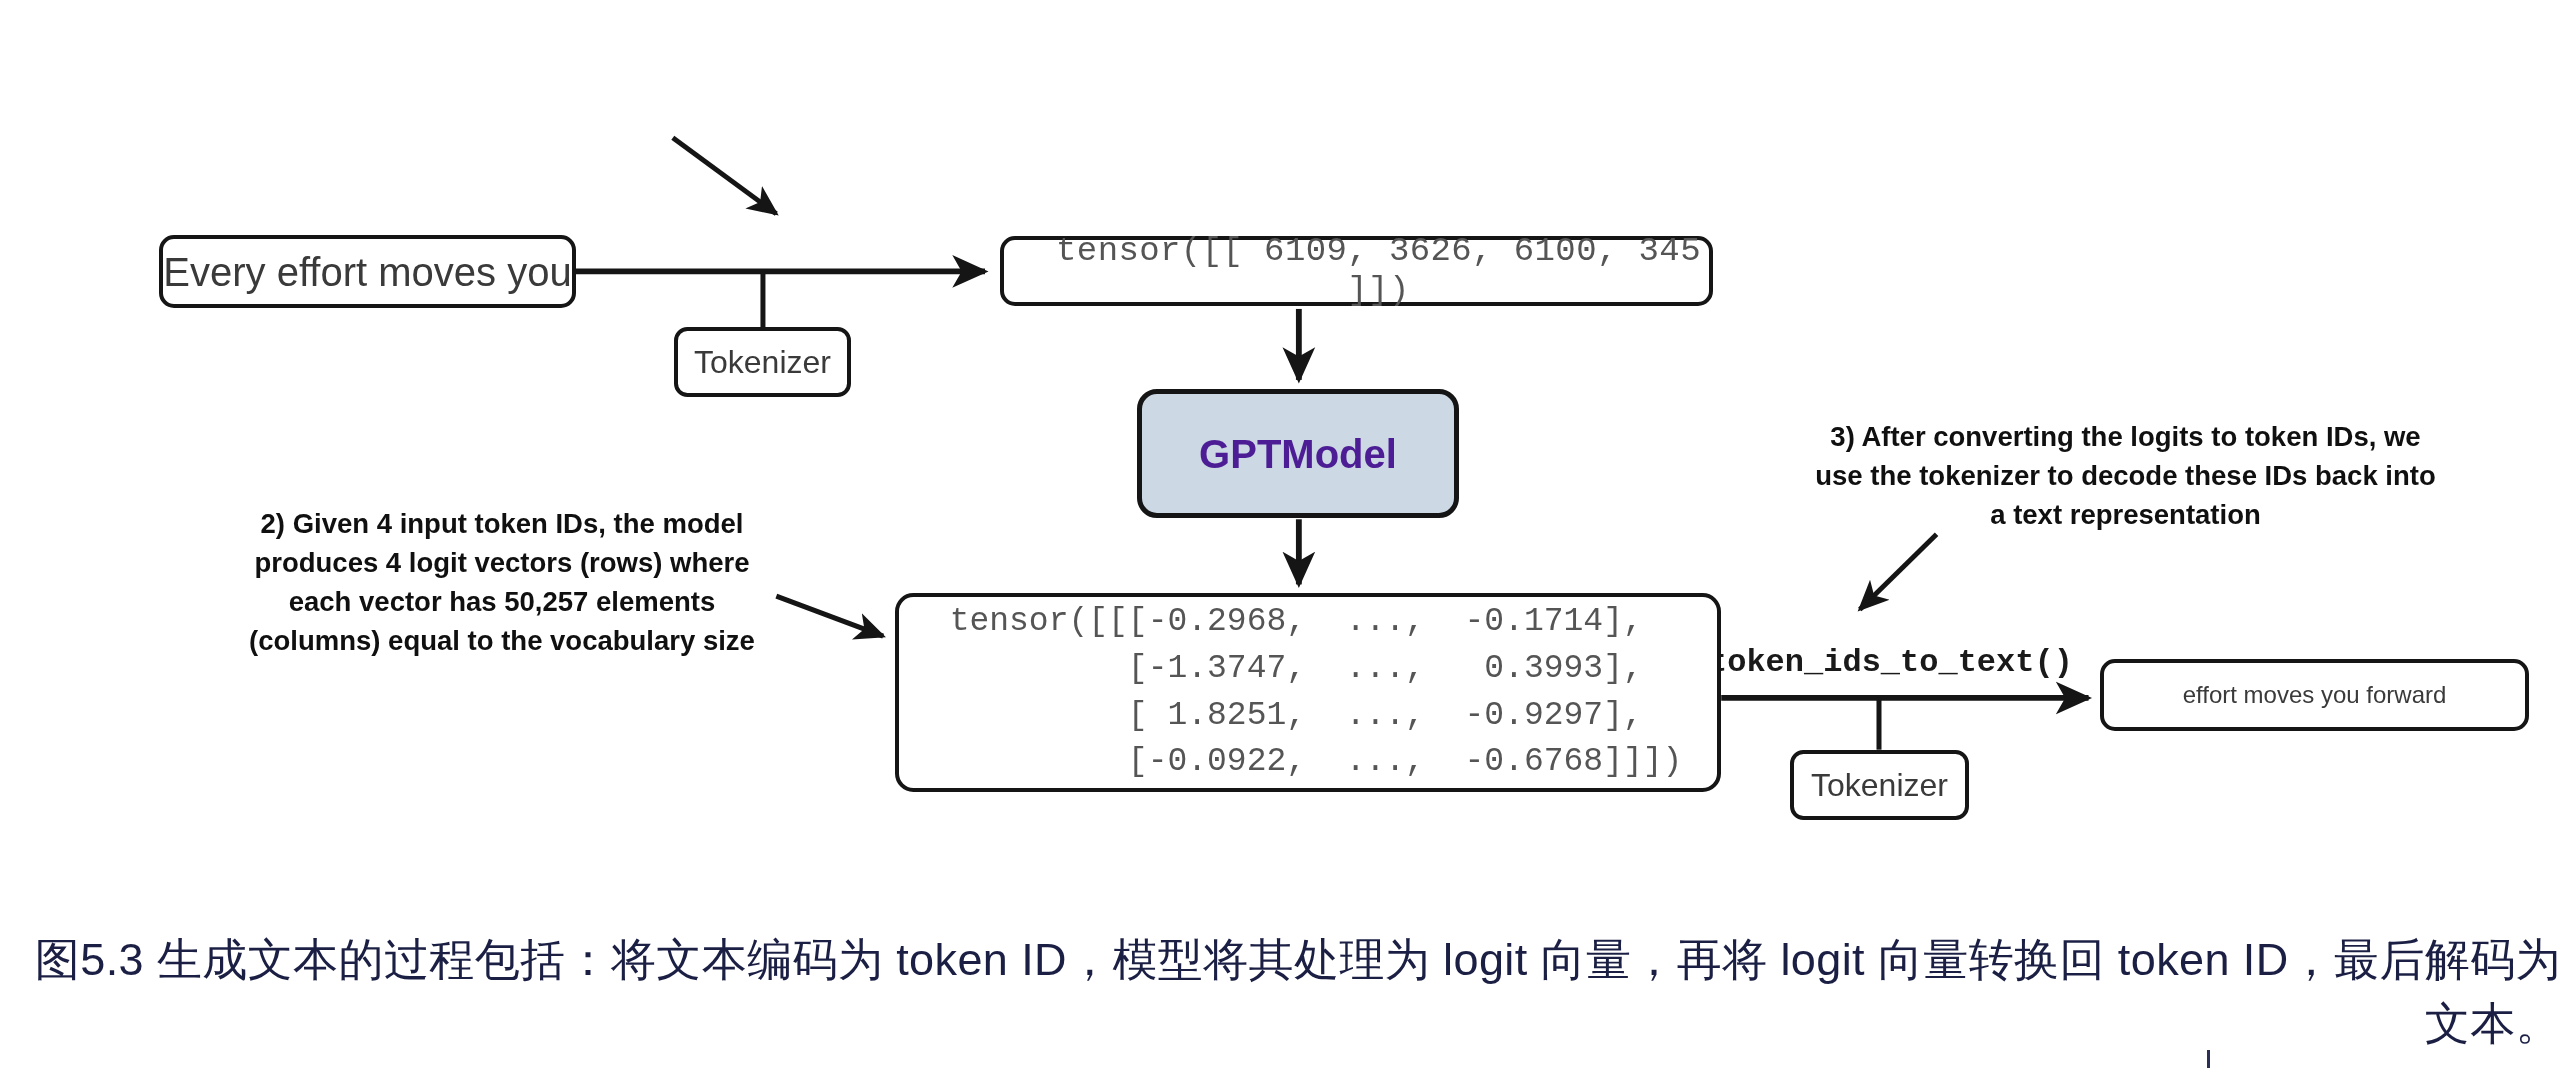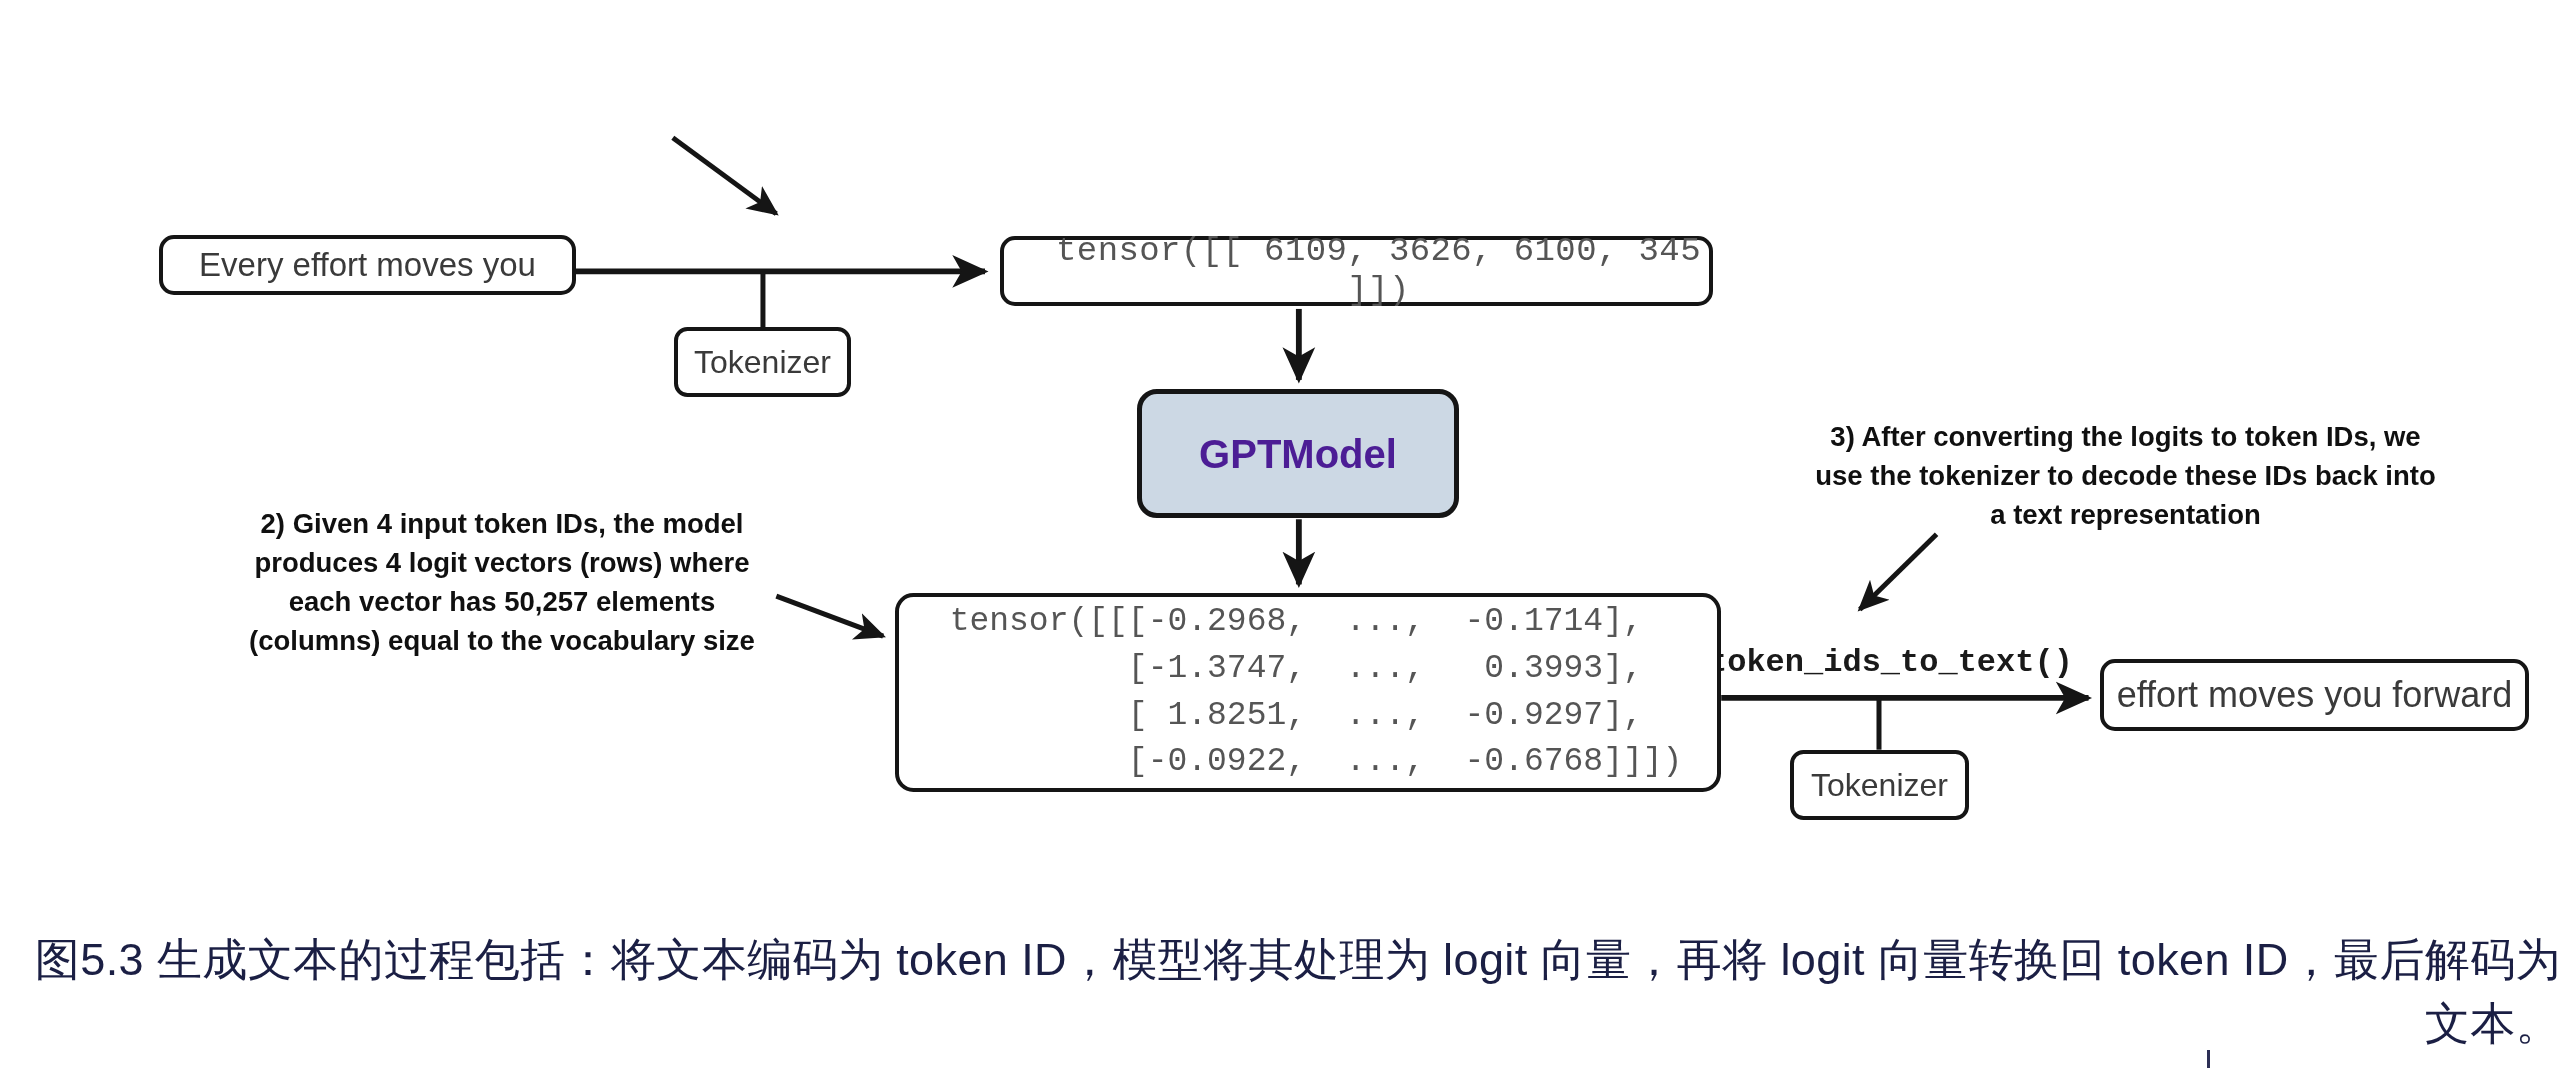--- a/index.html
+++ b/index.html
@@ -53,22 +53,22 @@
   .node.accent {
     background: #ccd8e4;
     color: #4c1d95;
     font-weight: 700;
     border-width: 5px;
     border-radius: 20px;
   }
 
   
   #box-input {
-    left: 159px; top: 235px; width: 417px; height: 60px;
-    font-size: 33px;
+    left: 159px; top: 235px; width: 417px; height: 73px;
+    font-size: 40px;
   }
   #box-tokenizer-1 {
     left: 674px; top: 327px; width: 177px; height: 70px;
     font-size: 32px;
     border-radius: 13.4px;
   }
   #box-token-ids {
     left: 1000px; top: 236px; width: 713px; height: 70px;
     font-size: 34px;
     padding-left: 44px;
@@ -92,21 +92,21 @@
     white-space: pre;
     text-align: left;
   }
   #box-tokenizer-2 {
     left: 1790px; top: 750px; width: 179px; height: 70px;
     font-size: 32px;
     border-radius: 13.4px;
   }
   #box-output {
     left: 2100px; top: 659px; width: 429px; height: 72px;
-    font-size: 36px;
+    font-size: 24px;
   }
 
   
   .code-label {
     position: absolute;
     font-family: "Liberation Mono", "DejaVu Sans Mono", monospace;
     font-weight: 700;
     color: #1a1a1a;
     white-space: nowrap;
     font-size: 32px;

